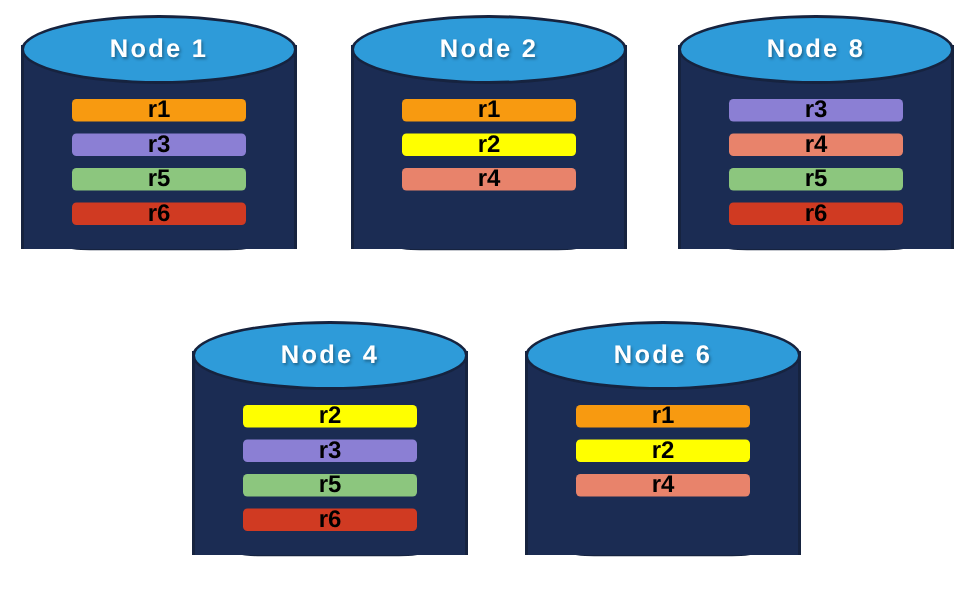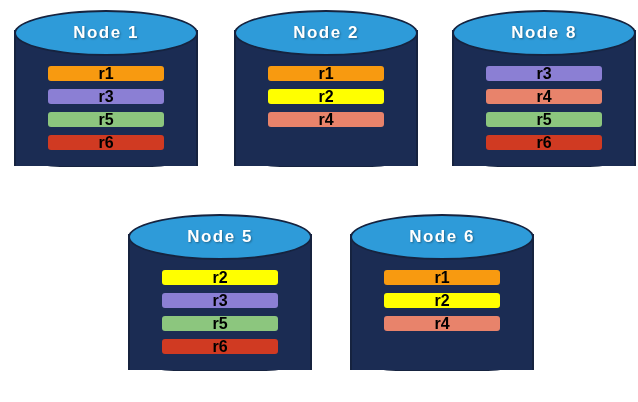--- a/index.html
+++ b/index.html
@@ -144,21 +144,21 @@
         <div class="record-bar" style="background: rgb(139, 127, 212);">r3</div>
         <div class="record-bar" style="background: rgb(232, 131, 107);">r4</div>
         <div class="record-bar" style="background: rgb(140, 198, 126);">r5</div>
         <div class="record-bar" style="background: rgb(208, 58, 34);">r6</div>
       </div>
     </div>
     <div class="node" style="left: 122px; top: 212px;">
       <div class="cyl-bottom" style="background: rgb(27, 44, 83);"></div>
       <div class="cyl-body" style="background: rgb(27, 44, 83);"></div>
       <div class="cyl-top" style="background: rgb(46, 155, 217);"></div>
-      <div class="node-title">Node  5</div>
+      <div class="node-title">Node  4</div>
       <div class="records">
         <div class="record-bar" style="background: rgb(255, 255, 0);">r2</div>
         <div class="record-bar" style="background: rgb(139, 127, 212);">r3</div>
         <div class="record-bar" style="background: rgb(140, 198, 126);">r5</div>
         <div class="record-bar" style="background: rgb(208, 58, 34);">r6</div>
       </div>
     </div>
     <div class="node" style="left: 344px; top: 212px;">
       <div class="cyl-bottom" style="background: rgb(27, 44, 83);"></div>
       <div class="cyl-body" style="background: rgb(27, 44, 83);"></div>

